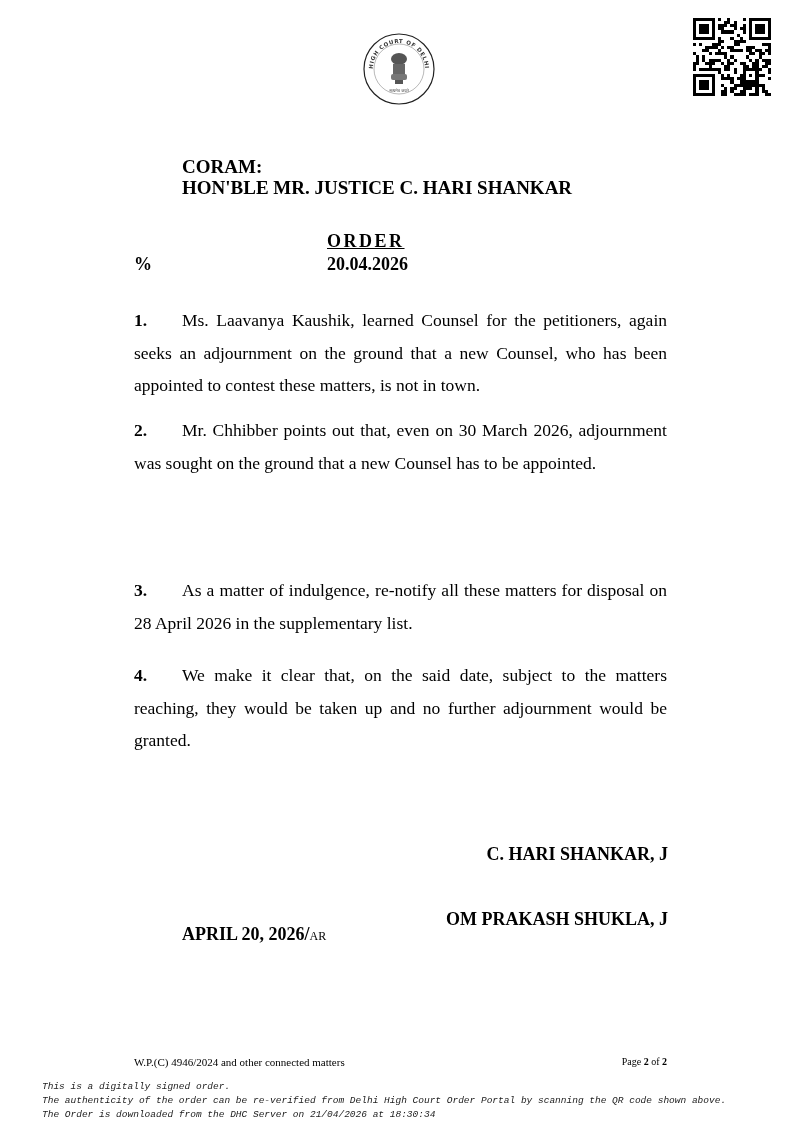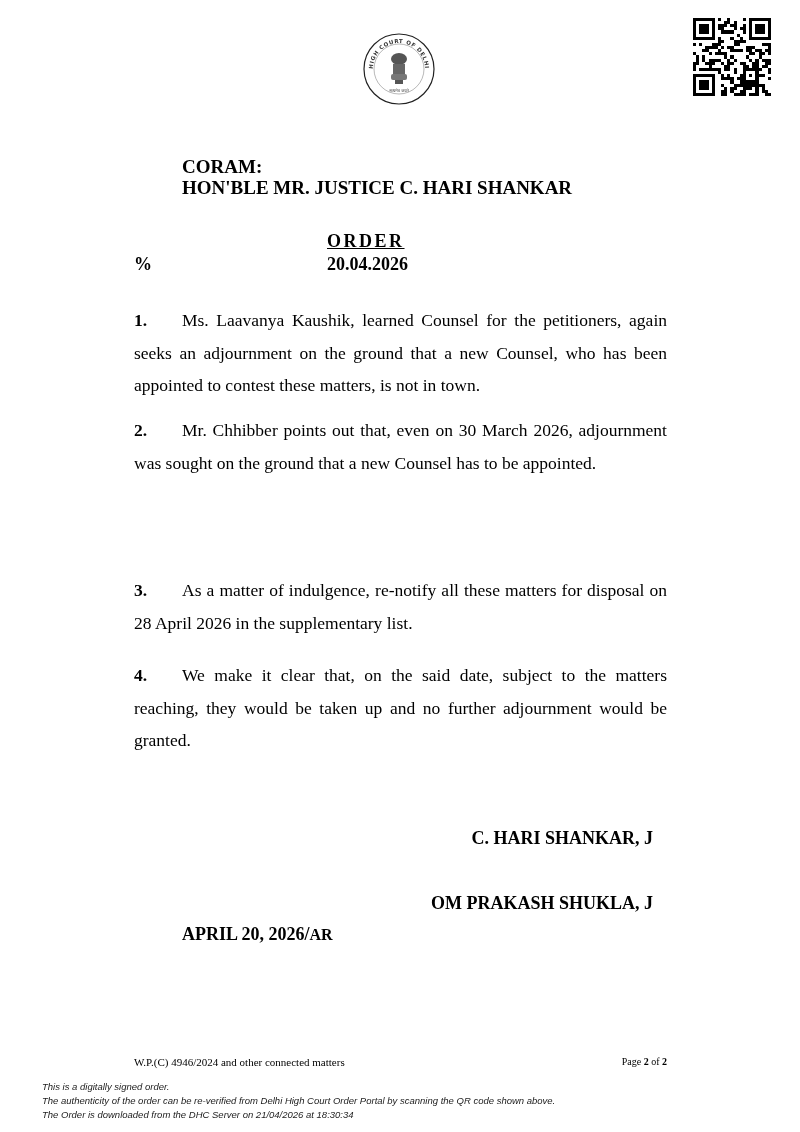--- a/index.html
+++ b/index.html
@@ -71,58 +71,59 @@
       line-height: 32.5px;
       text-align: justify;
     }
     .para .num {
       font-weight: bold;
       display: inline-block;
       width: 48px;
     }
     .sig {
       position: absolute;
-      right: 147px;
+      right: 132px;
       font-weight: bold;
       font-size: 18px;
       line-height: 21px;
       text-align: right;
+      margin-top: 16px;
     }
     .dated {
       position: absolute;
       left: 182px;
       top: 924px;
       font-weight: bold;
       font-size: 18px;
       line-height: 21px;
     }
     .dated .initials {
-      font-weight: bold;
-      font-size: 16px;
+      font-weight: normal;
+      font-size: 12px;
     }
     .footer-left {
       position: absolute;
       left: 134px;
       top: 1055px;
       font-size: 11px;
       line-height: 14px;
     }
     .footer-right {
       position: absolute;
       right: 133px;
       top: 1055px;
       font-size: 10px;
       line-height: 14px;
     }
     .footer-right b { font-weight: bold; }
     .digital-note {
       position: absolute;
       left: 42px;
       top: 1080px;
-      font-family: Liberation Sans, sans-serif;
+      font-family: Liberation Mono, monospace;
       font-style: italic;
       font-size: 9.5px;
       line-height: 14px;
       color: #222;
     }
   </style>
 </head>
 <body>
 
 <svg class="seal" viewBox="0 0 74 74">

